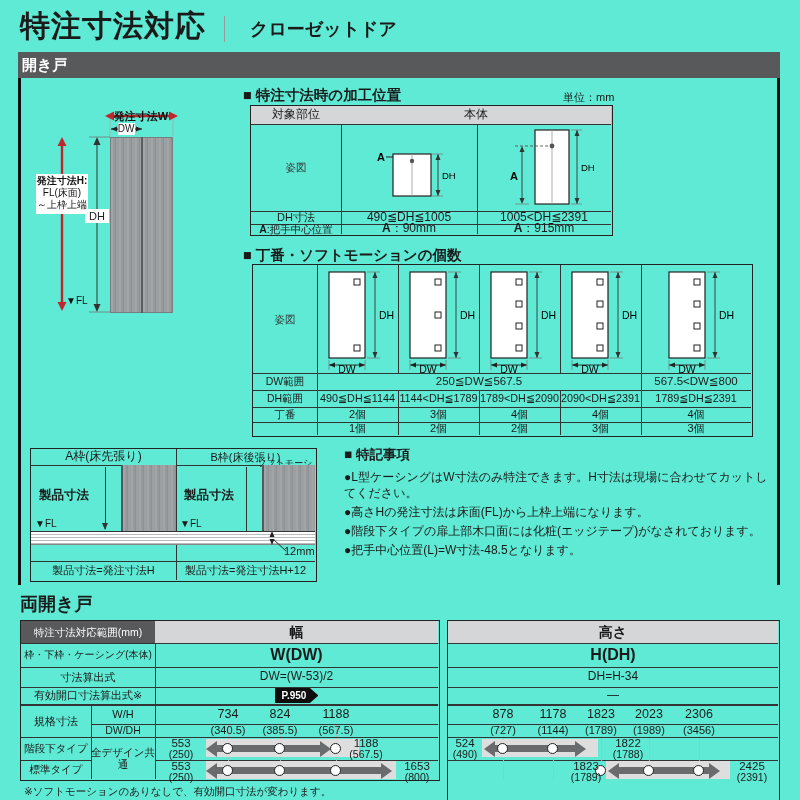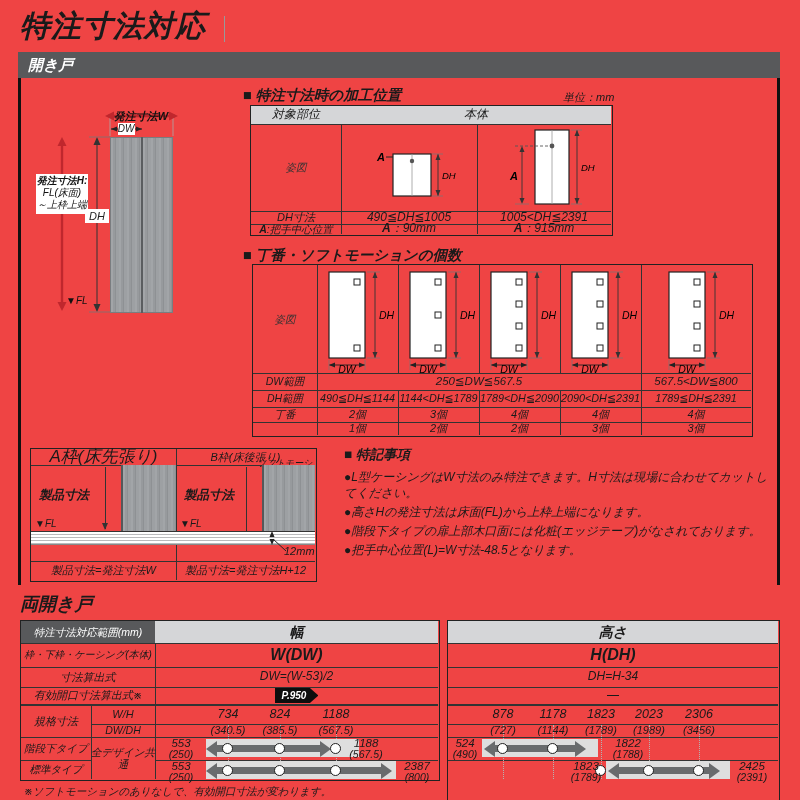--- a/index.html
+++ b/index.html
@@ -1,18 +1,18 @@
 <!DOCTYPE html>
 <html><head>
 <meta charset="utf-8">
 <style>
   html,body{margin:0;padding:0;background:#fff;}
   *{box-sizing:border-box;}
-  .page{position:relative;width:800px;height:800px;background:#ef4444;overflow:hidden;
-        font-family:"Liberation Sans","DejaVu Sans",sans-serif;color:#1a1a1a;font-style:italic;}
+  .page{position:relative;width:800px;height:800px;background:#5eead4;overflow:hidden;
+        font-family:"Liberation Sans","DejaVu Sans",sans-serif;color:#1a1a1a;}
   .abs{position:absolute;}
   .cc{display:flex;align-items:center;justify-content:center;text-align:center;line-height:1.15;}
   .b{font-weight:bold;}
   .dark{background:#58595b;color:#fff;}
   .gray{background:#d5d6d8;}
   .wood{background:repeating-linear-gradient(90deg,#a2a5a8 0 2px,#979a9d 2px 4px,#8e9194 4px 5px,#9da0a3 5px 8px);}
   .hl{position:absolute;height:1px;background:#333;}
   .vl{position:absolute;width:1px;background:#333;}
   .guide{position:absolute;width:0;border-left:1px dotted #b3b3b3;z-index:0;}
   .band{position:absolute;background:#dedede;z-index:1;}
@@ -28,22 +28,23 @@
   .note-item{font-size:12px;line-height:15.5px;margin-bottom:3.5px;padding-left:0;}
   svg text{font-family:"Liberation Sans","DejaVu Sans",sans-serif;}
 </style>
 </head>
 <body>
 
 <div class="page">
 
   <div class="abs b" style="left:20px;top:6px;font-size:30px;letter-spacing:1px;">特注寸法対応</div>
   <div class="abs" style="left:224px;top:16px;width:1px;height:26px;background:#999;"></div>
-
-  <div class="abs dark b" style="left:18px;top:52px;width:762px;height:26px;font-size:15px;line-height:26px;padding-left:10px;">開き戸</div>
+  <div class="abs" style="left:250px;top:17px;font-size:18px;font-weight:600;">クローゼットドア</div>
+
+  <div class="abs dark b" style="left:18px;top:52px;width:762px;height:26px;font-size:15px;line-height:26px;padding-left:4px;">開き戸</div>
   <div class="abs" style="left:18px;top:78px;width:762px;height:507px;border-left:3px solid #111;border-right:3px solid #111;"></div>
 
 
   <div class="abs wood" style="left:110px;top:137px;width:63px;height:176px;border:1px solid #7a7d80;"></div>
   <div class="abs" style="left:141px;top:137px;width:2px;height:176px;background:#5a5d60;"></div>
 
   <svg class="abs" style="left:30px;top:103px;" width="205" height="225" viewBox="0 0 205 225">
 
     <line x1="80" y1="13" x2="80" y2="33" stroke="#aaa" stroke-width="0.8"></line>
     <line x1="143" y1="13" x2="143" y2="33" stroke="#aaa" stroke-width="0.8"></line>
@@ -277,21 +278,21 @@
     <div class="abs cc" style="left:145px;top:157px;width:81px;height:13px;font-size:11px;">2個</div>
     <div class="abs cc" style="left:226px;top:157px;width:81px;height:13px;font-size:11px;">2個</div>
     <div class="abs cc" style="left:307px;top:157px;width:81px;height:13px;font-size:11px;">3個</div>
     <div class="abs cc" style="left:388px;top:157px;width:110px;height:13px;font-size:11px;">3個</div>
   </div>
 
   <div class="abs" style="left:30px;top:448px;width:287px;height:134px;border:1.5px solid #222;">
     <div class="hl" style="left:0;top:16px;width:284px;"></div>
     <div class="hl" style="left:0;top:112px;width:284px;"></div>
     <div class="vl" style="left:145px;top:0;height:131px;"></div>
-    <div class="abs cc" style="left:0;top:0;width:145px;height:16px;font-size:17px;">A枠(床先張り)</div>
+    <div class="abs cc" style="left:0;top:0;width:145px;height:16px;font-size:12px;">A枠(床先張り)</div>
     <div class="abs cc" style="left:145px;top:0;width:139px;height:16px;font-size:11px;">B枠(床後張り)</div>
 
     <div class="abs" style="left:0;top:16px;width:145px;height:96px;">
       <div class="abs wood" style="left:90px;top:0;width:55px;height:66px;border-left:2.5px solid #55585a;"></div>
       <div class="abs b" style="left:8px;top:22px;font-size:12.5px;">製品寸法</div>
       <div class="abs" style="left:74px;top:2px;width:1px;height:62px;background:#333;"></div>
       <div class="abs" style="left:71px;top:58px;width:0;height:0;border-left:3.5px solid transparent;border-right:3.5px solid transparent;border-top:7px solid #333;"></div>
       <div class="abs" style="left:4px;top:53px;font-size:10px;">▼FL</div>
       <div class="abs" style="left:0;top:66px;width:145px;height:1px;background:#333;"></div>
       <div class="abs" style="left:0;top:67px;width:145px;height:12px;background:repeating-linear-gradient(180deg,#fff 0 2px,#b9babc 2px 3px);"></div>
@@ -308,21 +309,21 @@
       <div class="abs" style="left:0;top:67px;width:139px;height:12px;background:repeating-linear-gradient(180deg,#fff 0 2px,#b9babc 2px 3px);"></div>
       <div class="abs" style="left:0;top:79px;width:139px;height:1px;background:#888;"></div>
       <svg class="abs" style="left:88px;top:60px;" width="50" height="36" viewBox="0 0 50 36">
         <polygon points="8,6 5.5,12 10.5,12" fill="#222"></polygon>
         <polygon points="8,20 5.5,14 10.5,14" fill="#222"></polygon>
         <line x1="9" y1="14" x2="22" y2="26" stroke="#222" stroke-width="1"></line>
       </svg>
       <div class="abs" style="left:108px;top:80px;font-size:11px;">12mm</div>
     </div>
 
-    <div class="abs cc" style="left:0;top:112px;width:145px;height:19px;font-size:11px;">製品寸法=発注寸法W</div>
+    <div class="abs cc" style="left:0;top:112px;width:145px;height:19px;font-size:11px;">製品寸法=発注寸法H</div>
     <div class="abs cc" style="left:145px;top:112px;width:139px;height:19px;font-size:11px;">製品寸法=発注寸法H+12</div>
   </div>
 
   <div class="abs" style="left:344px;top:446px;width:434px;">
     <div class="b" style="font-size:13.5px;margin-bottom:6px;">■ 特記事項</div>
     <div class="note-item">●L型ケーシングはW寸法のみ特注できます。H寸法は現場に合わせてカットしてください。</div>
     <div class="note-item">●高さHの発注寸法は床面(FL)から上枠上端になります。</div>
     <div class="note-item">●階段下タイプの扉上部木口面には化粧(エッジテープ)がなされております。</div>
     <div class="note-item">●把手中心位置(L)=W寸法-48.5となります。</div>
   </div>
@@ -391,21 +392,21 @@
         <div class="rs">(250)</div>
       </div>
     <div class="band" style="left:185px;top:140px;width:190px;height:18px;"></div>
     <div class="ah-l" style="left:185px;top:141.5px;"></div>
     <div class="shaft" style="left:195px;top:146px;width:166px;"></div>
     <div class="ah-r" style="left:360px;top:141.5px;"></div>
     <div class="dot" style="left:201px;top:144px;"></div>
     <div class="dot" style="left:253px;top:144px;"></div>
     <div class="dot" style="left:309px;top:144px;"></div>
     <div class="rng" style="left:374px;top:140px;width:44px;">
-        <div class="rv">2387</div>
+        <div class="rv">1653</div>
         <div class="rs">(800)</div>
       </div>
   </div>
 
   <div class="abs" style="left:447px;top:620px;width:333px;height:209px;border:1.5px solid #222;">
     <div class="hl" style="left:0;top:22px;width:330px;"></div>
     <div class="hl" style="left:0;top:46px;width:330px;"></div>
     <div class="hl" style="left:0;top:66px;width:330px;"></div>
     <div class="hl" style="left:0;top:83px;width:330px;height:1.5px;"></div>
     <div class="hl" style="left:0;top:103px;width:330px;"></div>

